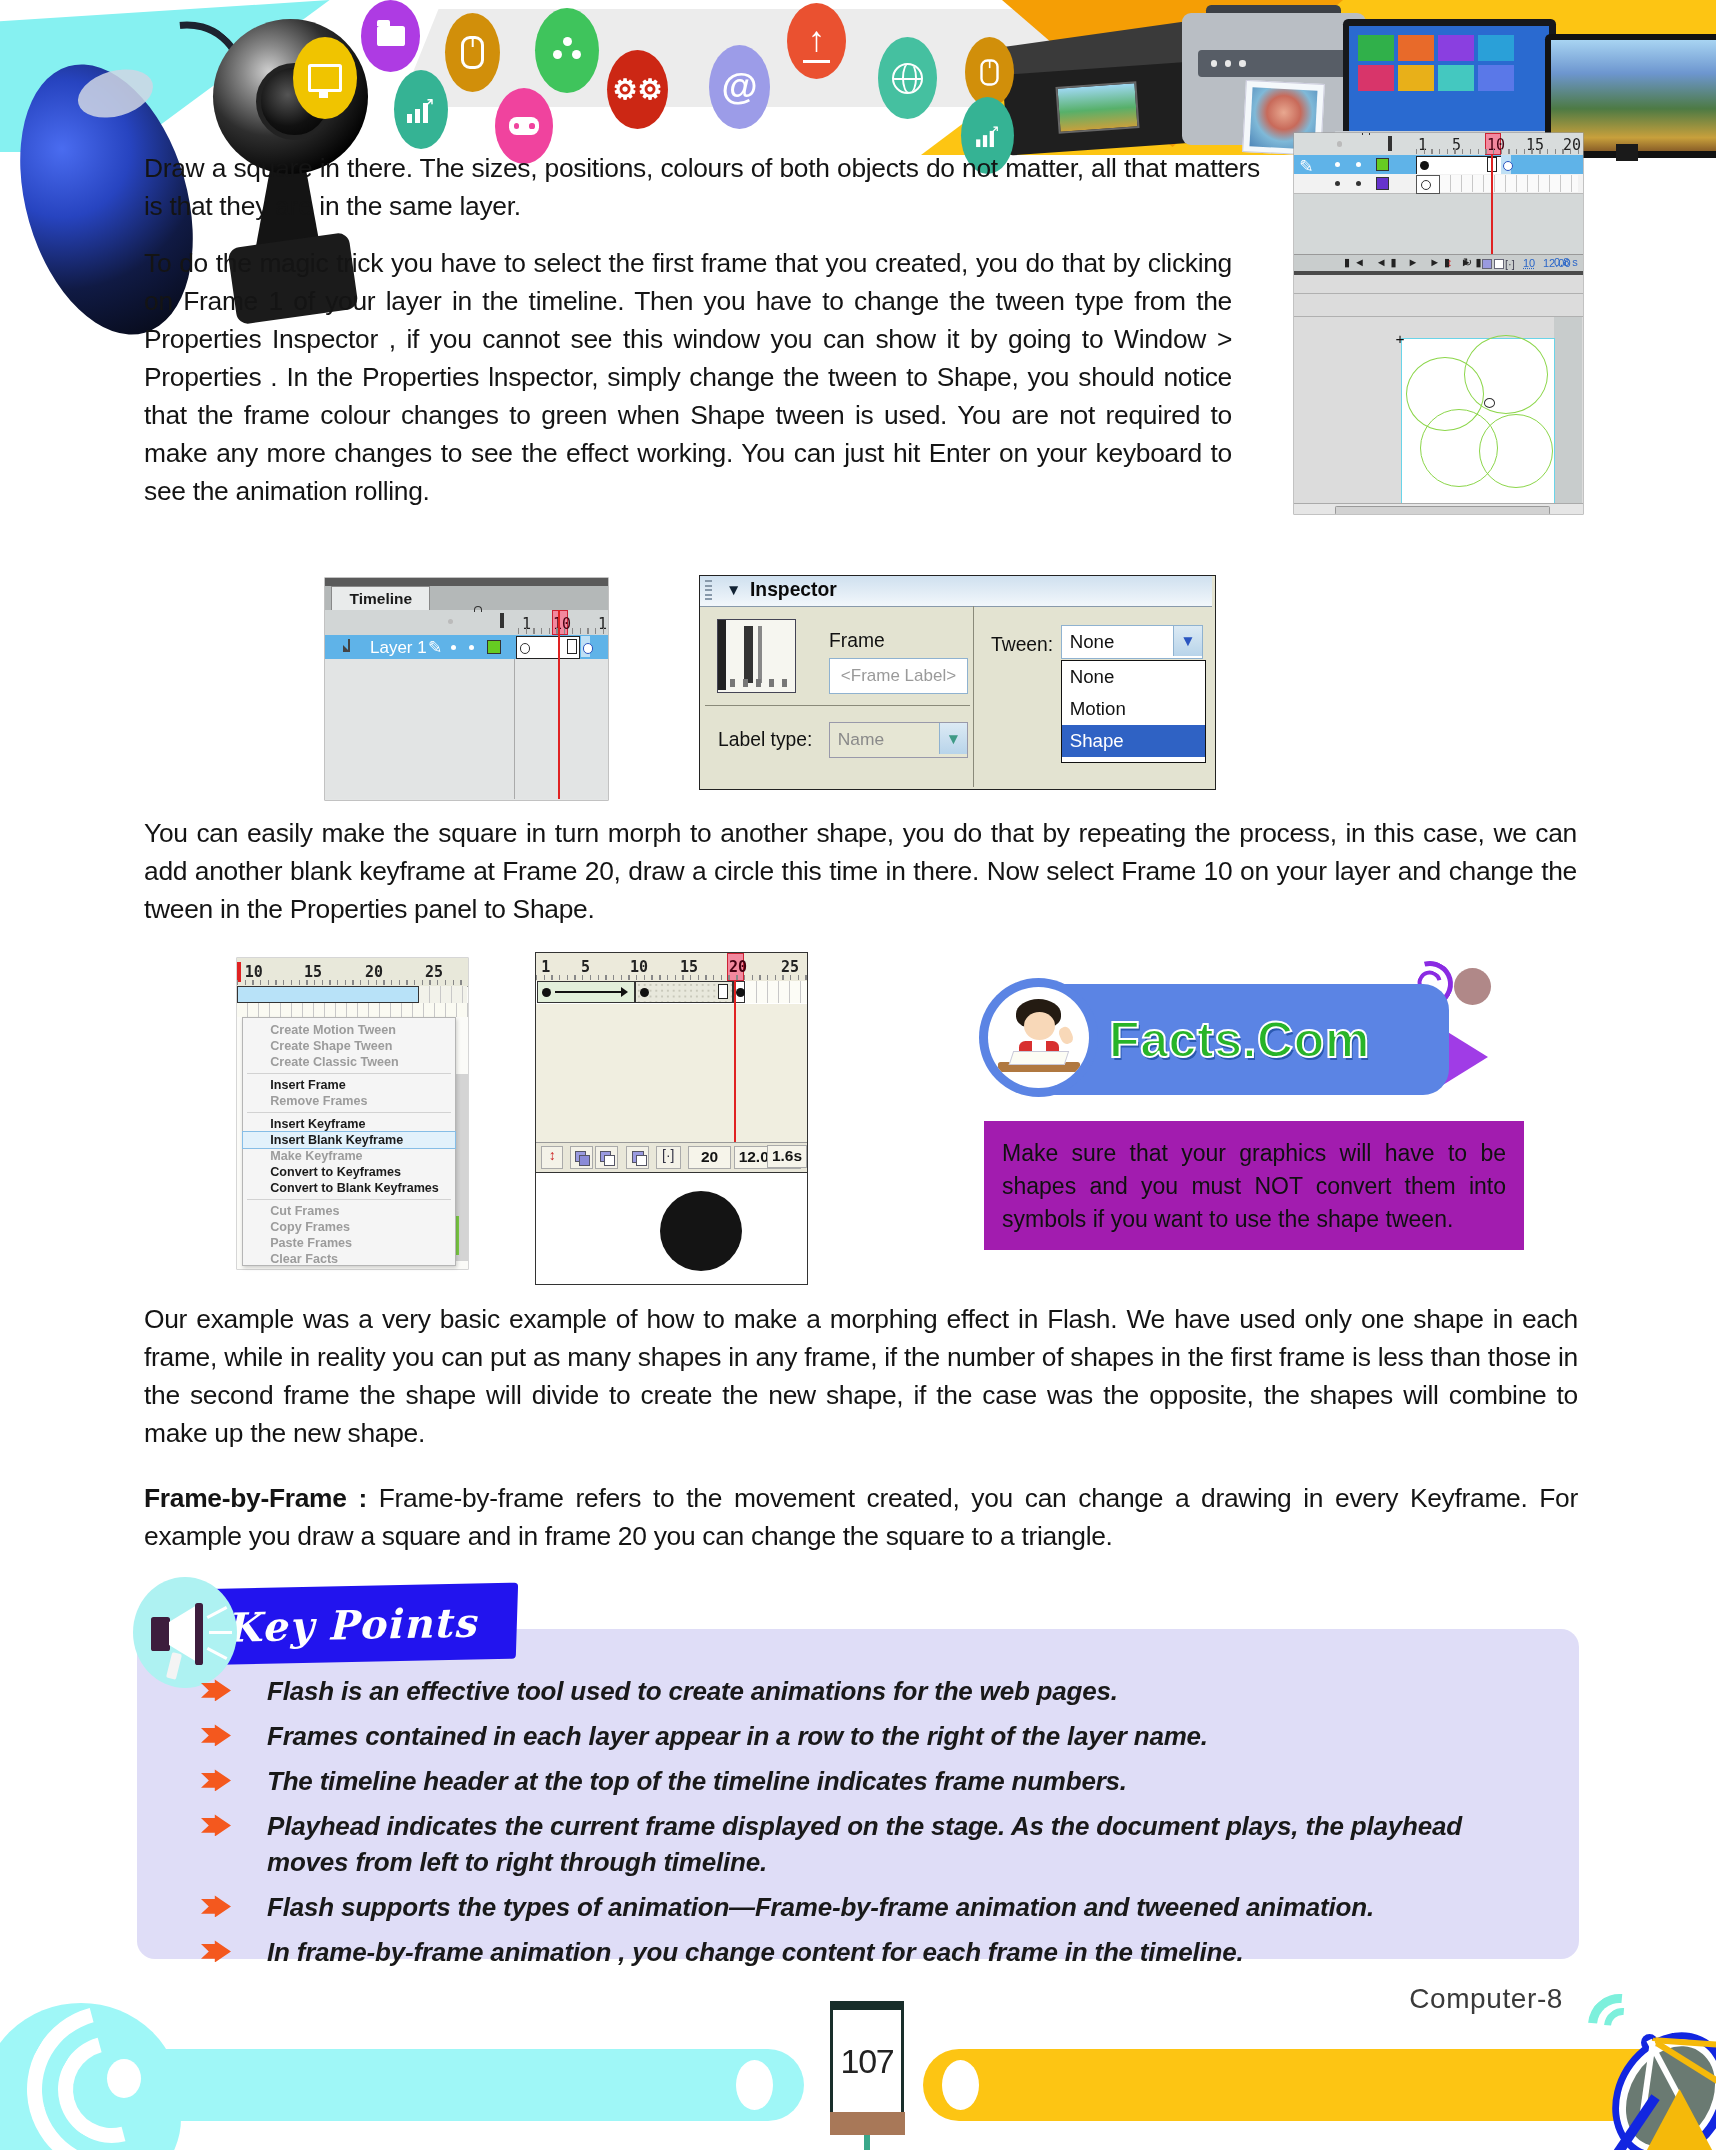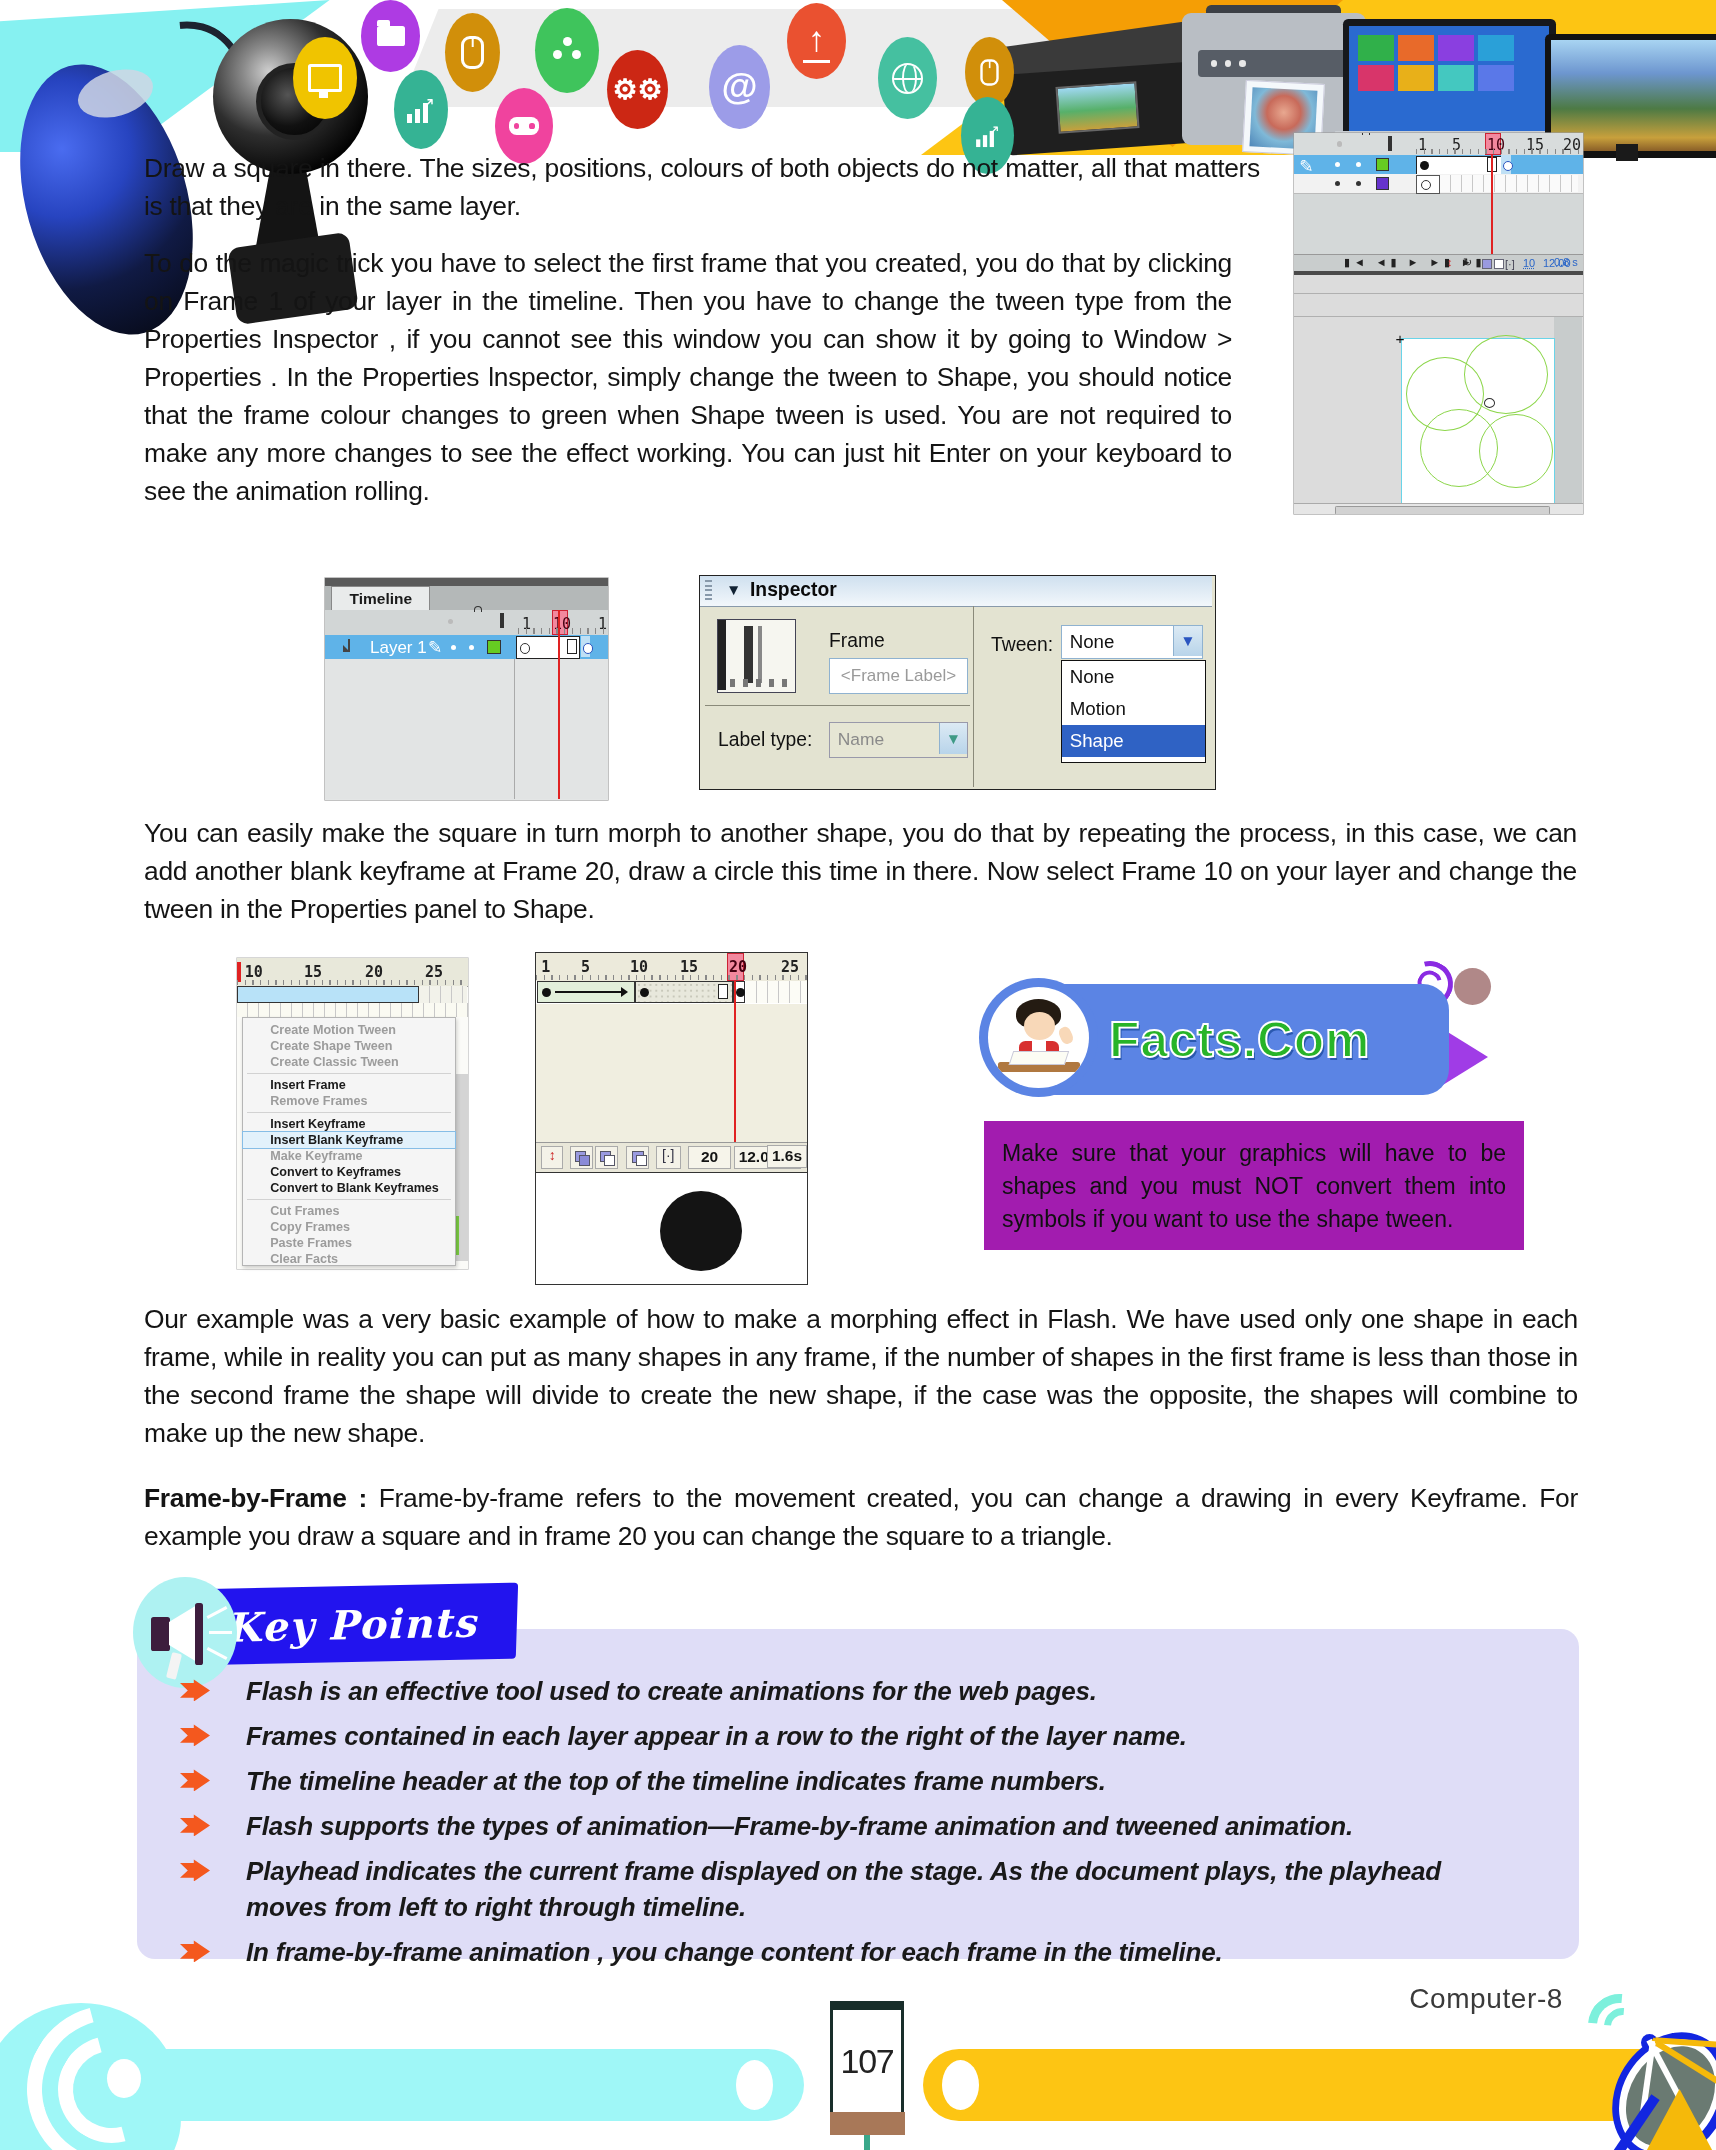--- a/index.html
+++ b/index.html
@@ -525,40 +525,40 @@
   </div>
   <div class="abs" style="left:133px;top:1577px;width:104px;height:111px;border-radius:50%;background:#aef2f2;">
     <i class="abs" style="left:18px;top:40px;width:19.3px;height:34px;background:#3d1d3d;border-radius:2.6px;"></i>
     <i class="abs" style="left:36px;top:28px;width:28px;height:57px;background:#fff;clip-path:polygon(0 30%,100% 0,100% 100%,0 70%);"></i>
     <i class="abs" style="left:62px;top:26px;width:7.7px;height:62px;background:#3d1d3d;border-radius:2.6px;"></i>
     <i class="abs" style="left:36px;top:76px;width:10.3px;height:26px;background:#f4f4f4;border-radius:1.9px;transform:rotate(14deg);"></i>
     <i class="abs" style="left:73px;top:34px;width:22px;height:3.2px;background:#fff;transform:rotate(-28deg);"></i>
     <i class="abs" style="left:76px;top:54px;width:23px;height:3.2px;background:#fff;"></i>
     <i class="abs" style="left:73px;top:75px;width:22px;height:3.2px;background:#fff;transform:rotate(28deg);"></i>
   </div>
-  <div class="abs" style="left:180px;top:1673px;width:1366px;">
+  <div class="abs" style="left:201px;top:1673px;width:1366px;">
     <div class="kp-item">
         <span class="kp-arrow"></span>
         <span class="txt">Flash is an effective tool used to create animations for the web pages.</span>
       </div>
     <div class="kp-item">
         <span class="kp-arrow"></span>
         <span class="txt">Frames  contained in each layer appear in a row to the right of the layer name.</span>
       </div>
     <div class="kp-item">
         <span class="kp-arrow"></span>
         <span class="txt">The timeline header at the top of the timeline indicates frame numbers.</span>
       </div>
     <div class="kp-item">
         <span class="kp-arrow"></span>
-        <span class="txt">Flash supports the types of animation—Frame-by-frame animation and tweened animation.</span>
+        <span class="txt" style="max-width:1263px;">Playhead indicates the current frame displayed on the stage. As the document plays, the playhead moves from left to right through timeline.</span>
       </div>
     <div class="kp-item">
         <span class="kp-arrow"></span>
-        <span class="txt" style="max-width:1263px;">Playhead indicates the current frame displayed on the stage. As the document plays, the playhead moves from left to right through timeline.</span>
+        <span class="txt">Flash supports the types of animation—Frame-by-frame animation and tweened animation.</span>
       </div>
     <div class="kp-item">
         <span class="kp-arrow"></span>
         <span class="txt">In frame-by-frame animation , you change content for each frame in the timeline.</span>
       </div>
   </div>
 
   <div class="abs" style="right:153px;top:1983px;font-size:28px;color:#3a3a3a;letter-spacing:0.6px;">Computer-8</div>
 
   <div class="abs" style="left:-19.3px;top:1997px;width:213px;height:153px;overflow:hidden;">

